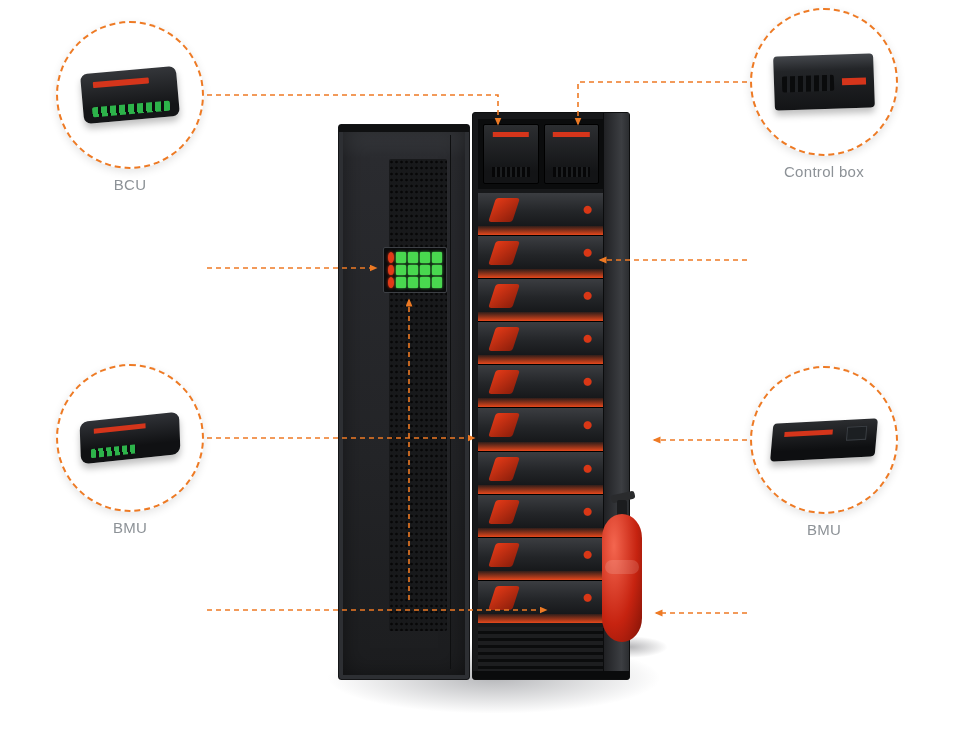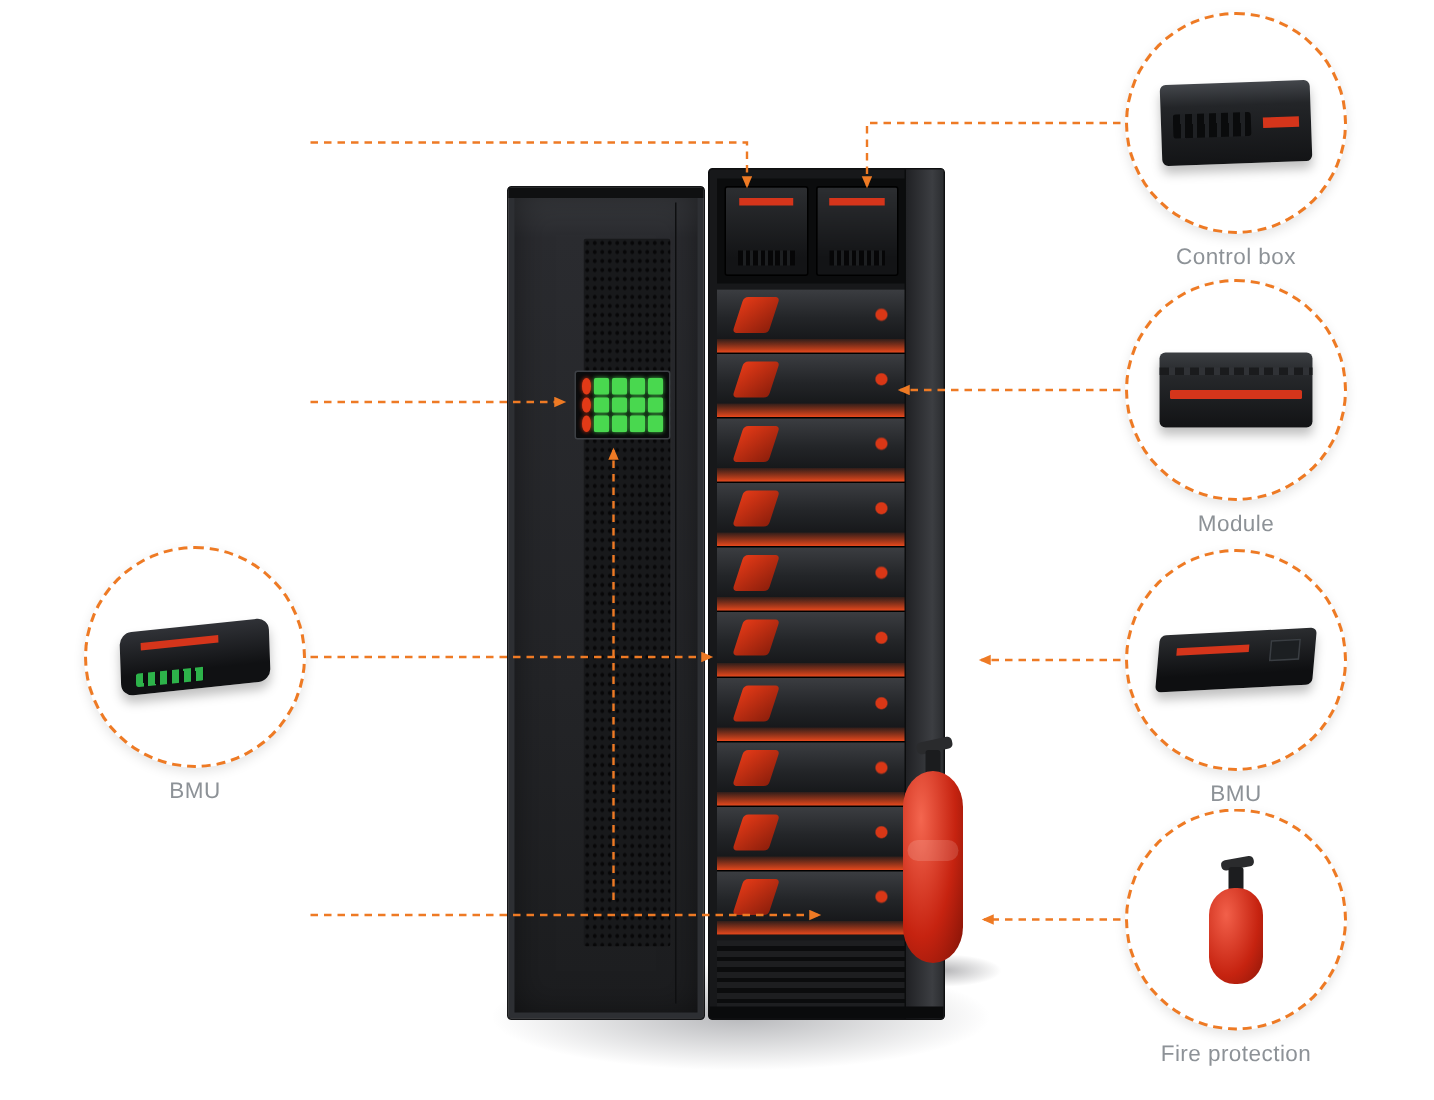--- a/index.html
+++ b/index.html
@@ -213,55 +213,45 @@
     <path class="arrow" marker-end="url(#ah)" d="M747 82 H578 V124"></path>
     <path class="arrow" marker-end="url(#ah)" d="M207 268 H376"></path>
     <path class="arrow" marker-end="url(#ah)" d="M409 600 V300"></path>
     <path class="arrow" marker-end="url(#ah)" d="M207 438 H474"></path>
     <path class="arrow" marker-end="url(#ah)" d="M747 260 H600"></path>
     <path class="arrow" marker-end="url(#ah)" d="M747 440 H654"></path>
     <path class="arrow" marker-end="url(#ah)" d="M207 610 H546"></path>
     <path class="arrow" marker-end="url(#ah)" d="M747 613 H656"></path>
   </svg>
 
+  <div class="node" style="left:54px;top:21px">
+    <div class="ring">
+      <div class="thumb t-bcu"></div>
+    </div>
+    <div class="label">BCU</div>
+  </div>
 
 
   <div class="node" style="left:54px;top:364px">
     <div class="ring">
       <div class="thumb t-bmu"></div>
     </div>
     <div class="label">BMU</div>
   </div>
 
 
   <div class="node" style="left:748px;top:8px">
     <div class="ring">
       <div class="thumb t-ctrl"></div>
     </div>
     <div class="label">Control box</div>
   </div>
 
-  <div class="node" style="left:748px;top:186px">
-    <div class="ring">
-      <div class="thumb t-mod"></div>
-    </div>
-    <div class="label">Module</div>
-  </div>
 
   <div class="node" style="left:748px;top:366px">
     <div class="ring">
       <div class="thumb t-bmu2"></div>
     </div>
     <div class="label">BMU</div>
   </div>
 
-  <div class="node" style="left:748px;top:539px">
-    <div class="ring">
-      <div class="thumb t-fire">
-          <i class="lever"></i>
-          <i class="neck"></i>
-          <i class="body"></i>
-        </div>
-    </div>
-    <div class="label">Fire protection</div>
-  </div>
 
 </div>
 
 </body></html>

